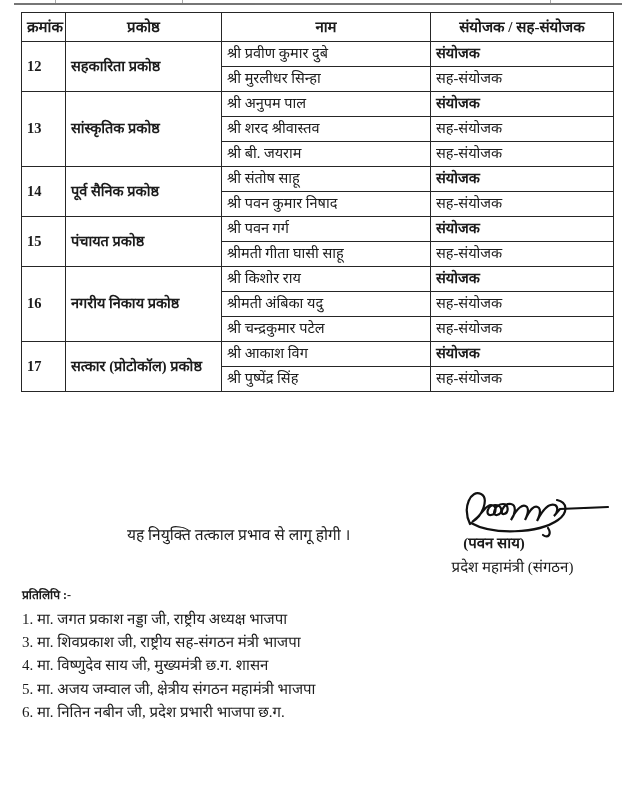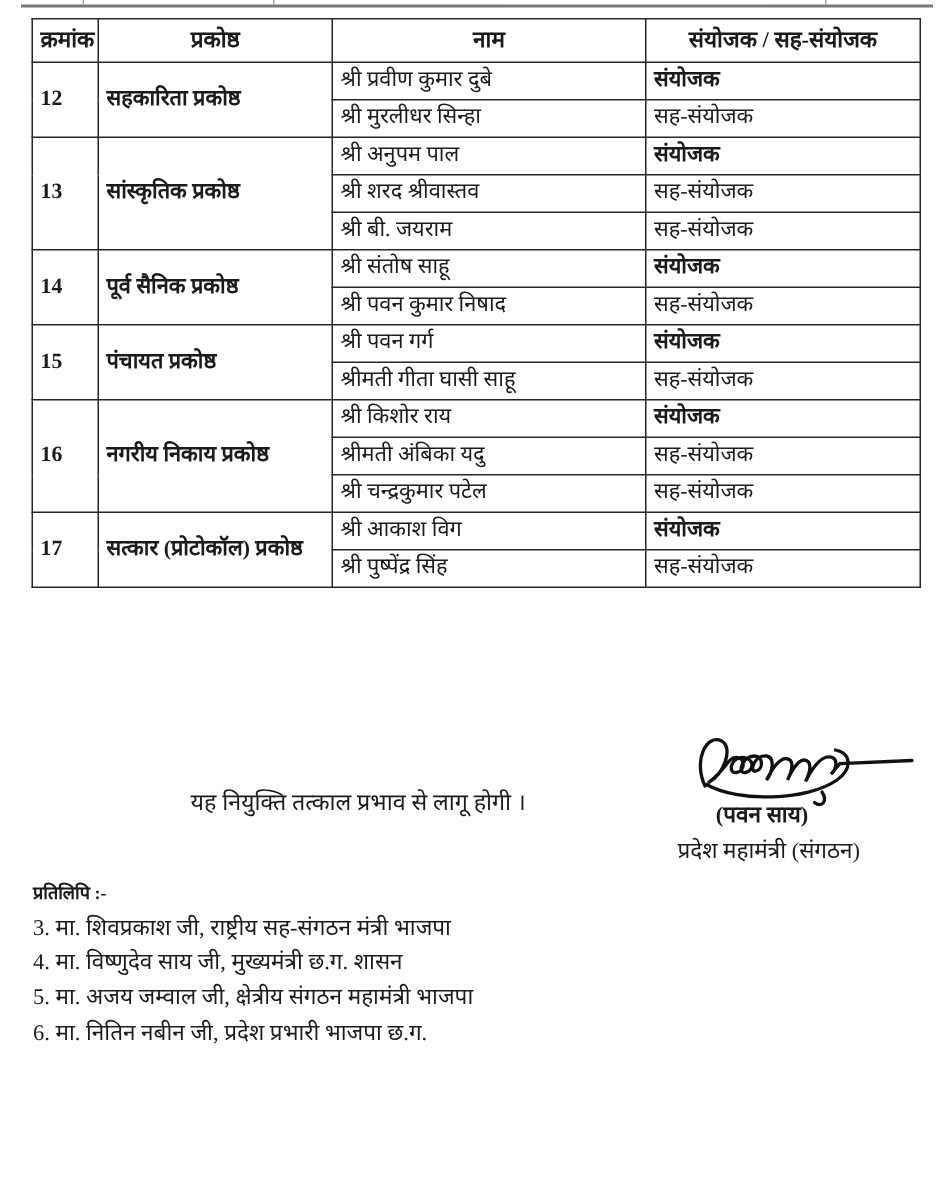--- a/index.html
+++ b/index.html
@@ -43,21 +43,21 @@
   td.role{font-weight:normal;}
   td.role.bold{font-weight:bold;}
 
   .note{
     position:absolute;left:127px;top:487px;
     font-size:15.5px;white-space:nowrap;margin-top:36px;
   }
 
   .sig-svg{position:absolute;left:458px;top:483px;}
   .sig-name{
-    position:absolute;left:423px;top:532px;width:170px;
+    position:absolute;left:409px;top:532px;width:170px;
     text-align:center;font-weight:bold;font-size:15px;white-space:nowrap;
   }
   .sig-title{
     position:absolute;left:415px;top:556px;width:195px;
     text-align:center;font-size:15px;white-space:nowrap;
   }
 
   .copies-heading{
     position:absolute;left:22px;top:586px;
     font-weight:bold;font-size:12px;
@@ -185,17 +185,18 @@
     <path d="M90 45 C94 51 90 56 85 52"></path>
   </g>
 </svg>
 
 <div class="sig-name">(पवन साय)</div>
 <div class="sig-title">प्रदेश महामंत्री (संगठन)</div>
 
 <div class="copies-heading">प्रतिलिपि :-</div>
 
 <div class="copies-list">
+  <div class="copy-item">1. मा. जगत प्रकाश नड्डा जी, राष्ट्रीय अध्यक्ष भाजपा</div>
   <div class="copy-item">3. मा. शिवप्रकाश जी, राष्ट्रीय सह-संगठन मंत्री भाजपा</div>
   <div class="copy-item">4. मा. विष्णुदेव साय जी, मुख्यमंत्री छ.ग. शासन</div>
   <div class="copy-item">5. मा. अजय जम्वाल जी, क्षेत्रीय संगठन महामंत्री भाजपा</div>
   <div class="copy-item">6. मा. नितिन नबीन जी, प्रदेश प्रभारी भाजपा छ.ग.</div>
 </div>
 
 </body></html>

